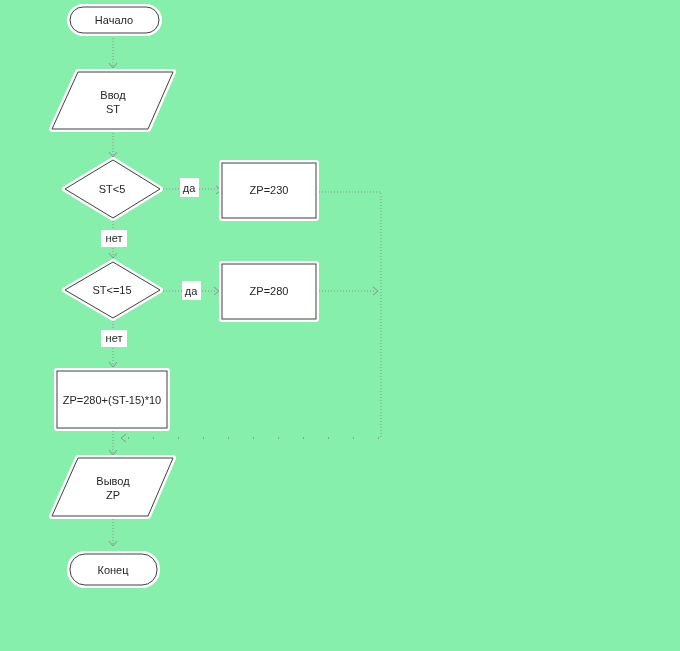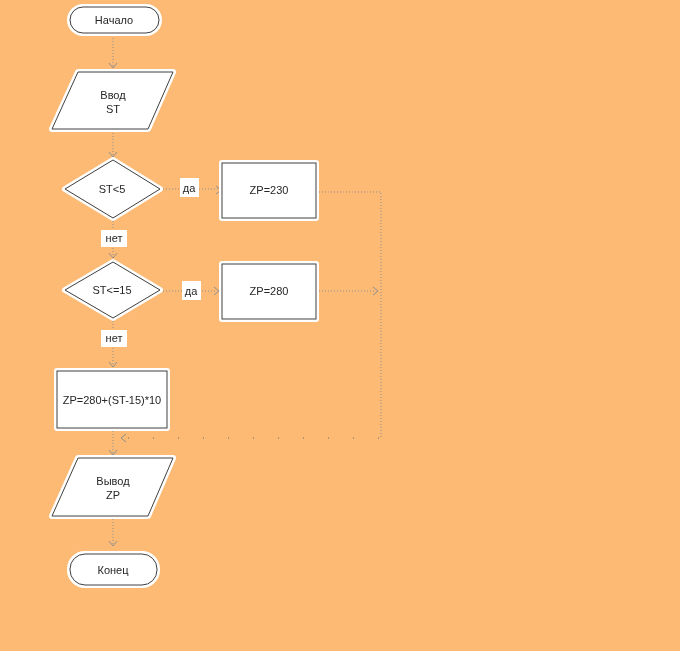--- a/index.html
+++ b/index.html
@@ -1,16 +1,16 @@
 <!DOCTYPE html>
 <html><head>
 <meta charset="utf-8">
 <style>
   html,body{margin:0;padding:0;background:#000;}
-  .stage{position:relative;width:680px;height:651px;background:#fdba74;overflow:hidden;}
+  .stage{position:relative;width:680px;height:651px;background:#86efac;overflow:hidden;}
   svg{display:block;}
   .halo{fill:none;stroke:#ffffff;stroke-width:6;stroke-linejoin:round;}
   .shape{fill:#ffffff;stroke:#404040;stroke-width:1;stroke-linejoin:miter;}
   .lblbox{fill:#ffffff;stroke:none;}
   .lbl{font-family:"Liberation Sans",sans-serif;font-size:11px;fill:#262626;text-anchor:middle;}
   .conn{fill:none;stroke:#8f8f8f;stroke-width:1;stroke-dasharray:1 2;}
   .conn-faint{fill:none;stroke:#6a6a6a;stroke-width:1;stroke-dasharray:1 24;}
   .arrowhead{fill:none;stroke:#8f8f8f;stroke-width:1;stroke-linejoin:miter;}
 </style>
 </head>

